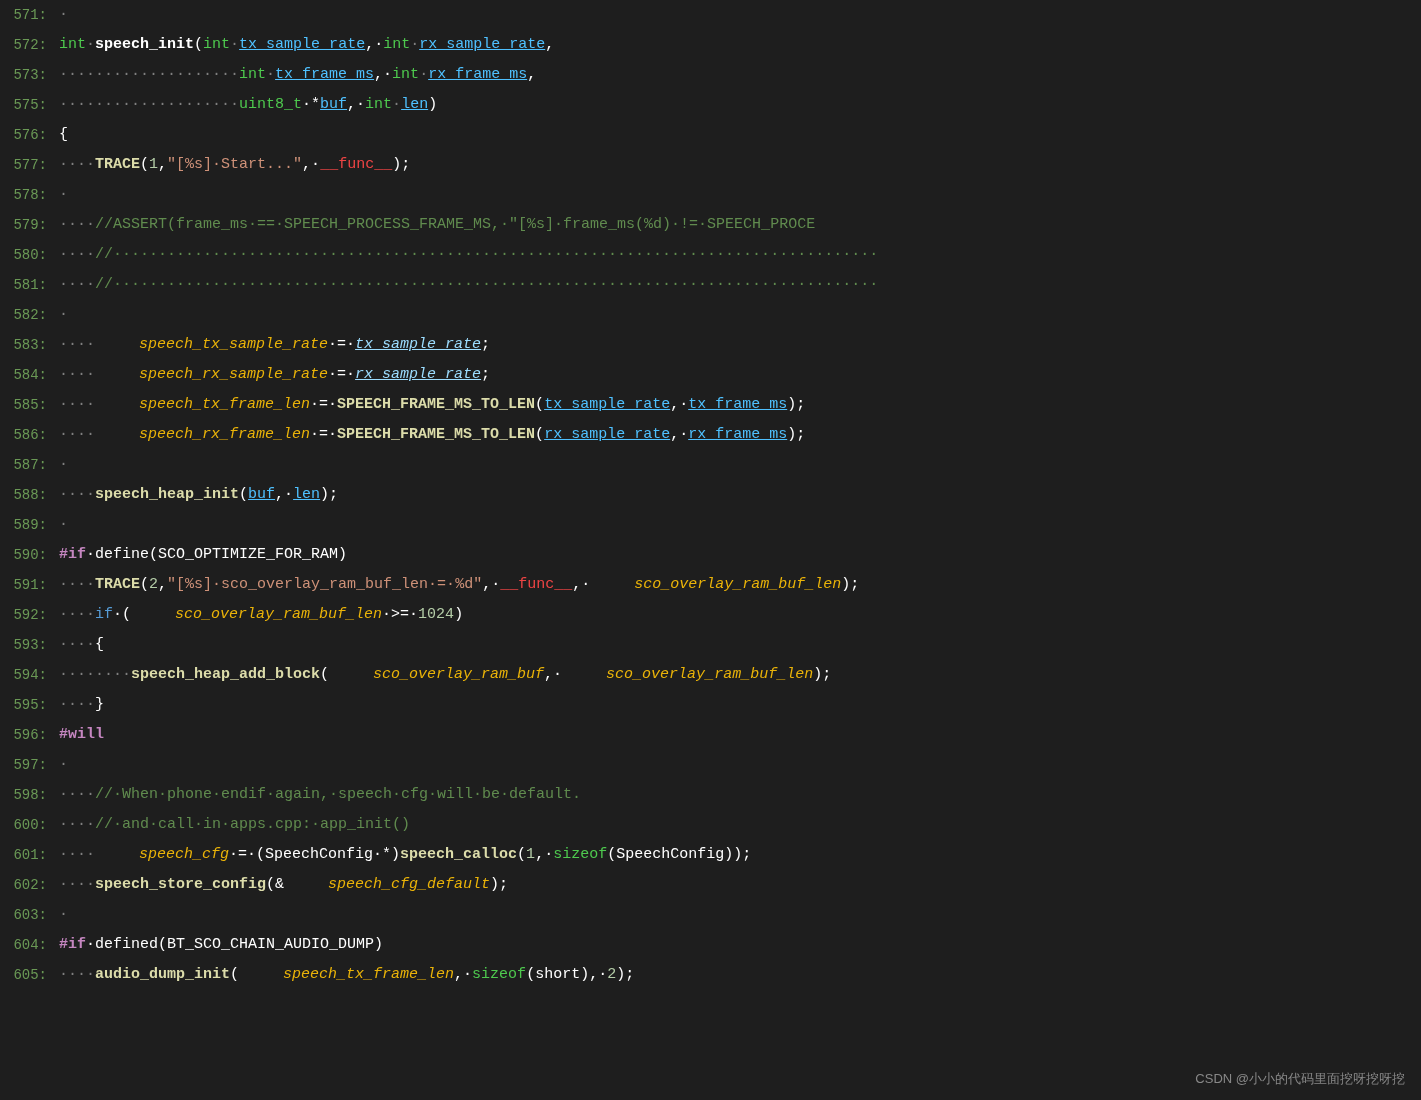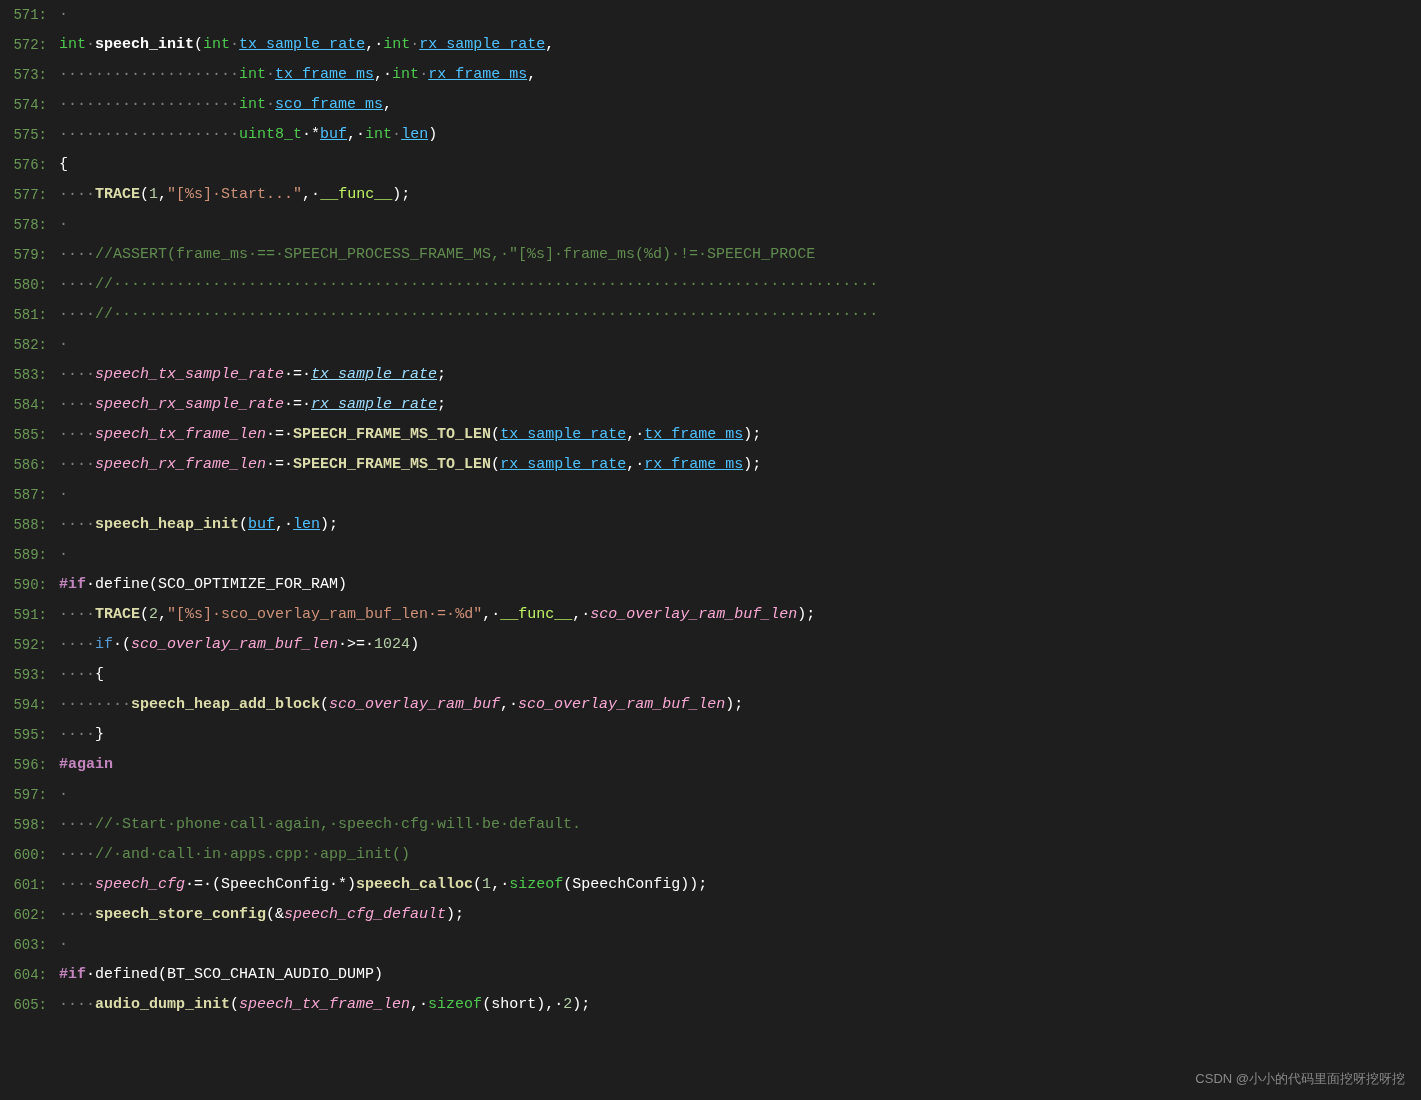--- a/index.html
+++ b/index.html
@@ -36,24 +36,24 @@
     }
     .line-content {
       flex: 1;
       padding-left: 4px;
       font-size: 15px;
     }
     
     .c-green { color: #4ec94e; }
     .c-white { color: #ffffff; }
     .c-white-bold { color: #ffffff; font-weight: bold; }
-    .c-cyan { color: #bef264; }
+    .c-cyan { color: #ef4444; }
     .c-cyan-ul { color: #4fc1ff; text-decoration: underline; }
     .c-yellow { color: #dcdcaa; font-weight: bold; margin-top: 48px; }
-    .c-italic-cyan { color: #f9a8d4; font-style: italic; }
+    .c-italic-cyan { color: #eab308; font-style: italic; margin-left: 44px; }
     .c-italic-cyan-ul { color: #9cdcfe; font-style: italic; text-decoration: underline; }
     .c-comment { color: #608b4e; }
     .c-macro { color: #c586c0; font-weight: bold; }
     .c-string { color: #ce9178; }
     .c-num { color: #b5cea8; }
     .c-keyword { color: #569cd6; }
     .watermark {
       position: fixed;
       bottom: 12px;
       right: 16px;
@@ -65,21 +65,20 @@
     .dot { color: #808080; }
   </style>
 </head>
 <body>
 
 <div class="code-container">
   <div id="code-lines">
       <div class="code-line"><span class="line-number">571:</span><span class="line-content"><span class="dot">·</span></span></div>
       <div class="code-line"><span class="line-number">572:</span><span class="line-content"><span class="c-green">int</span><span class="dot">·</span><span class="c-white-bold">speech_init</span><span class="c-white">(</span><span class="c-green">int</span><span class="dot">·</span><span class="c-cyan-ul">tx_sample_rate</span><span class="c-white">,·</span><span class="c-green">int</span><span class="dot">·</span><span class="c-cyan-ul">rx_sample_rate</span><span class="c-white">,</span></span></div>
       <div class="code-line"><span class="line-number">573:</span><span class="line-content"><span class="dot">····················</span><span class="c-green">int</span><span class="dot">·</span><span class="c-cyan-ul">tx_frame_ms</span><span class="c-white">,·</span><span class="c-green">int</span><span class="dot">·</span><span class="c-cyan-ul">rx_frame_ms</span><span class="c-white">,</span></span></div>
-      <div class="code-line"><span class="line-number">574:</span><span class="line-content"><span class="dot">····················</span><span class="c-green">int</span><span class="dot">·</span><span class="c-cyan-ul">sco_frame_ms</span><span class="c-white">,</span></span></div>
       <div class="code-line"><span class="line-number">575:</span><span class="line-content"><span class="dot">····················</span><span class="c-green">uint8_t</span><span class="c-white">·*</span><span class="c-cyan-ul">buf</span><span class="c-white">,·</span><span class="c-green">int</span><span class="dot">·</span><span class="c-cyan-ul">len</span><span class="c-white">)</span></span></div>
       <div class="code-line"><span class="line-number">576:</span><span class="line-content"><span class="c-white">{</span></span></div>
       <div class="code-line"><span class="line-number">577:</span><span class="line-content"><span class="dot">····</span><span class="c-yellow">TRACE</span><span class="c-white">(</span><span class="c-num">1</span><span class="c-white">,</span><span class="c-string">"[%s]·Start..."</span><span class="c-white">,·</span><span class="c-cyan">__func__</span><span class="c-white">);</span></span></div>
       <div class="code-line"><span class="line-number">578:</span><span class="line-content"><span class="dot">·</span></span></div>
       <div class="code-line"><span class="line-number">579:</span><span class="line-content"><span class="dot">····</span><span class="c-comment">//ASSERT(frame_ms·==·SPEECH_PROCESS_FRAME_MS,·"[%s]·frame_ms(%d)·!=·SPEECH_PROCE</span></span></div>
       <div class="code-line"><span class="line-number">580:</span><span class="line-content"><span class="dot">····</span><span class="c-comment">//·····················································································</span></span></div>
       <div class="code-line"><span class="line-number">581:</span><span class="line-content"><span class="dot">····</span><span class="c-comment">//·····················································································</span></span></div>
       <div class="code-line"><span class="line-number">582:</span><span class="line-content"><span class="dot">·</span></span></div>
       <div class="code-line"><span class="line-number">583:</span><span class="line-content"><span class="dot">····</span><span class="c-italic-cyan">speech_tx_sample_rate</span><span class="c-white">·=·</span><span class="c-italic-cyan-ul">tx_sample_rate</span><span class="c-white">;</span></span></div>
       <div class="code-line"><span class="line-number">584:</span><span class="line-content"><span class="dot">····</span><span class="c-italic-cyan">speech_rx_sample_rate</span><span class="c-white">·=·</span><span class="c-italic-cyan-ul">rx_sample_rate</span><span class="c-white">;</span></span></div>
@@ -87,23 +86,23 @@
       <div class="code-line"><span class="line-number">586:</span><span class="line-content"><span class="dot">····</span><span class="c-italic-cyan">speech_rx_frame_len</span><span class="c-white">·=·</span><span class="c-yellow">SPEECH_FRAME_MS_TO_LEN</span><span class="c-white">(</span><span class="c-cyan-ul">rx_sample_rate</span><span class="c-white">,·</span><span class="c-cyan-ul">rx_frame_ms</span><span class="c-white">);</span></span></div>
       <div class="code-line"><span class="line-number">587:</span><span class="line-content"><span class="dot">·</span></span></div>
       <div class="code-line"><span class="line-number">588:</span><span class="line-content"><span class="dot">····</span><span class="c-yellow">speech_heap_init</span><span class="c-white">(</span><span class="c-cyan-ul">buf</span><span class="c-white">,·</span><span class="c-cyan-ul">len</span><span class="c-white">);</span></span></div>
       <div class="code-line"><span class="line-number">589:</span><span class="line-content"><span class="dot">·</span></span></div>
       <div class="code-line"><span class="line-number">590:</span><span class="line-content"><span class="c-macro">#if</span><span class="c-white">·define(SCO_OPTIMIZE_FOR_RAM)</span></span></div>
       <div class="code-line"><span class="line-number">591:</span><span class="line-content"><span class="dot">····</span><span class="c-yellow">TRACE</span><span class="c-white">(</span><span class="c-num">2</span><span class="c-white">,</span><span class="c-string">"[%s]·sco_overlay_ram_buf_len·=·%d"</span><span class="c-white">,·</span><span class="c-cyan">__func__</span><span class="c-white">,·</span><span class="c-italic-cyan">sco_overlay_ram_buf_len</span><span class="c-white">);</span></span></div>
       <div class="code-line"><span class="line-number">592:</span><span class="line-content"><span class="dot">····</span><span class="c-keyword">if</span><span class="c-white">·(</span><span class="c-italic-cyan">sco_overlay_ram_buf_len</span><span class="c-white">·&gt;=·</span><span class="c-num">1024</span><span class="c-white">)</span></span></div>
       <div class="code-line"><span class="line-number">593:</span><span class="line-content"><span class="dot">····</span><span class="c-white">{</span></span></div>
       <div class="code-line"><span class="line-number">594:</span><span class="line-content"><span class="dot">········</span><span class="c-yellow">speech_heap_add_block</span><span class="c-white">(</span><span class="c-italic-cyan">sco_overlay_ram_buf</span><span class="c-white">,·</span><span class="c-italic-cyan">sco_overlay_ram_buf_len</span><span class="c-white">);</span></span></div>
       <div class="code-line"><span class="line-number">595:</span><span class="line-content"><span class="dot">····</span><span class="c-white">}</span></span></div>
-      <div class="code-line"><span class="line-number">596:</span><span class="line-content"><span class="c-macro">#again</span></span></div>
+      <div class="code-line"><span class="line-number">596:</span><span class="line-content"><span class="c-macro">#will</span></span></div>
       <div class="code-line"><span class="line-number">597:</span><span class="line-content"><span class="dot">·</span></span></div>
-      <div class="code-line"><span class="line-number">598:</span><span class="line-content"><span class="dot">····</span><span class="c-comment">//·Start·phone·call·again,·speech·cfg·will·be·default.</span></span></div>
+      <div class="code-line"><span class="line-number">598:</span><span class="line-content"><span class="dot">····</span><span class="c-comment">//·When·phone·endif·again,·speech·cfg·will·be·default.</span></span></div>
       <div class="code-line"><span class="line-number">600:</span><span class="line-content"><span class="dot">····</span><span class="c-comment">//·and·call·in·apps.cpp:·app_init()</span></span></div>
       <div class="code-line"><span class="line-number">601:</span><span class="line-content"><span class="dot">····</span><span class="c-italic-cyan">speech_cfg</span><span class="c-white">·=·(SpeechConfig·*)</span><span class="c-yellow">speech_calloc</span><span class="c-white">(</span><span class="c-num">1</span><span class="c-white">,·</span><span class="c-green">sizeof</span><span class="c-white">(SpeechConfig));</span></span></div>
       <div class="code-line"><span class="line-number">602:</span><span class="line-content"><span class="dot">····</span><span class="c-yellow">speech_store_config</span><span class="c-white">(&amp;</span><span class="c-italic-cyan">speech_cfg_default</span><span class="c-white">);</span></span></div>
       <div class="code-line"><span class="line-number">603:</span><span class="line-content"><span class="dot">·</span></span></div>
       <div class="code-line"><span class="line-number">604:</span><span class="line-content"><span class="c-macro">#if</span><span class="c-white">·defined(BT_SCO_CHAIN_AUDIO_DUMP)</span></span></div>
       <div class="code-line"><span class="line-number">605:</span><span class="line-content"><span class="dot">····</span><span class="c-yellow">audio_dump_init</span><span class="c-white">(</span><span class="c-italic-cyan">speech_tx_frame_len</span><span class="c-white">,·</span><span class="c-green">sizeof</span><span class="c-white">(short),·</span><span class="c-num">2</span><span class="c-white">);</span></span></div>
     </div>
 </div>
 
 <div class="watermark">CSDN @小小的代码里面挖呀挖呀挖</div>

